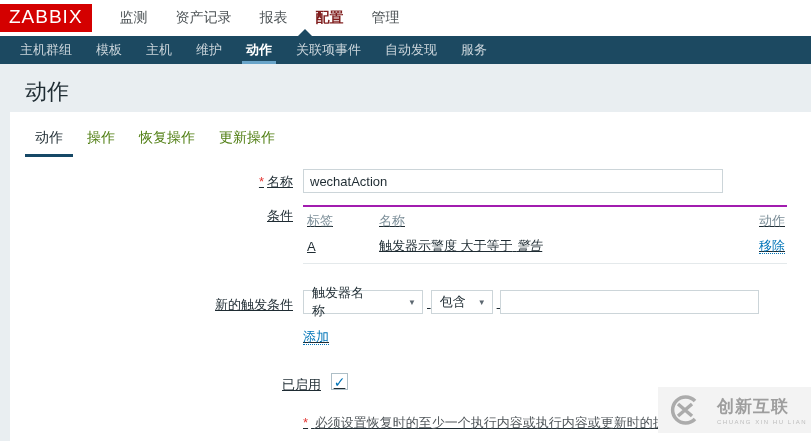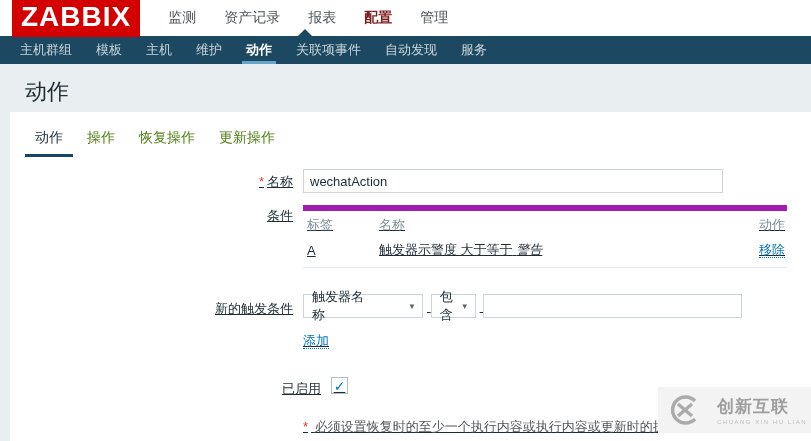--- a/index.html
+++ b/index.html
@@ -10,22 +10,22 @@
     position:relative;
     font-size:13px;
     color:#1f2c33;
   }
   
   .topbar {
     height:36px; background:#ffffff; display:flex; align-items:center;
     position:relative;
   }
   .logo {
-    background:#d40000; color:#ffffff; font-weight:bold; font-size:28px;
-    letter-spacing:1px; padding:2px 9px 4px 9px; margin-left:12px;
+    background:#d40000; color:#ffffff; font-weight:normal; font-size:19px;
+    letter-spacing:1px; padding:2px 9px 4px 9px; margin-left:0;
     font-family:"Liberation Sans", sans-serif;
   }
   .topmenu { display:flex; margin-left:14px; }
   .topmenu .item {
     padding:9px 14px; color:#4c5255; font-size:14px; cursor:pointer;
   }
   .topmenu .item.active { color:#7f1d1d; font-weight:bold; }
   .cfg-arrow {
     position:absolute; top:29px; left:297px; width:0; height:0;
     border-left:8px solid transparent; border-right:8px solid transparent;
@@ -67,42 +67,42 @@
     color:#1f2c33; font-size:13px; flex:0 0 293px;
   }
   .req { color:#e33734; margin-right:3px; }
   .ffield { flex:1; }
   input[type=text] {
     border:1px solid #ccd5d9; height:24px; padding:0 6px; font-size:13px;
     color:#1f2c33; font-family:"Liberation Sans", sans-serif; outline:none;
   }
   .name-input { width:420px; }
   
-  .cond-table { width:484px; border-top:6px solid #a21caf; border-bottom:1px solid #e4e9eb; margin-top:2px; }
+  .cond-table { width:484px; border-top:2px solid #a21caf; border-bottom:1px solid #e4e9eb; margin-top:2px; }
   .cond-hrow, .cond-drow { display:flex; align-items:center; }
   .cond-hrow { padding:5px 0 3px 4px; color:#7d8f99; }
   .cond-drow { padding:4px 0 8px 4px; }
   .c-tag { width:72px; }
   .c-name { flex:1; }
   .c-action { width:50px; text-align:right; padding-right:2px; }
   .ital { font-style:italic; }
   a.dotted {
     color:#0275b8; text-decoration:none; border-bottom:1px dotted #0275b8;
     cursor:pointer;
   }
   
   .selbox {
     display:inline-flex; align-items:center; justify-content:space-between;
     border:1px solid #ccd5d9; height:24px; padding:0 6px 0 8px;
     margin-right:4px; background:#ffffff; cursor:pointer; font-size:13px;
     vertical-align:top;
   }
   .selbox .arrow { font-size:8px; color:#5c6770; margin-left:8px; }
   .sel-type { width:120px;gap:30px; }
-  .sel-op { width:45px; }
+  .sel-op { width:62px; }
   .cond-value { width:259px; }
   .add-row { margin-top:14px; }
   
   .checkbox {
     width:17px; height:17px; border:1px solid #aebfc7; background:#fff;
     display:flex; align-items:center; justify-content:center;
     color:#0275b8; font-size:14px; font-weight:bold; cursor:pointer;
     margin-top:3px;
   }
   

